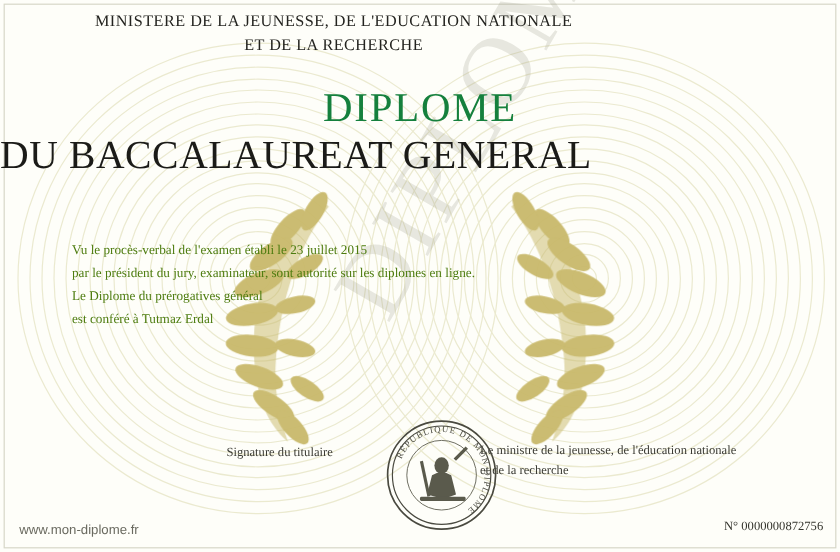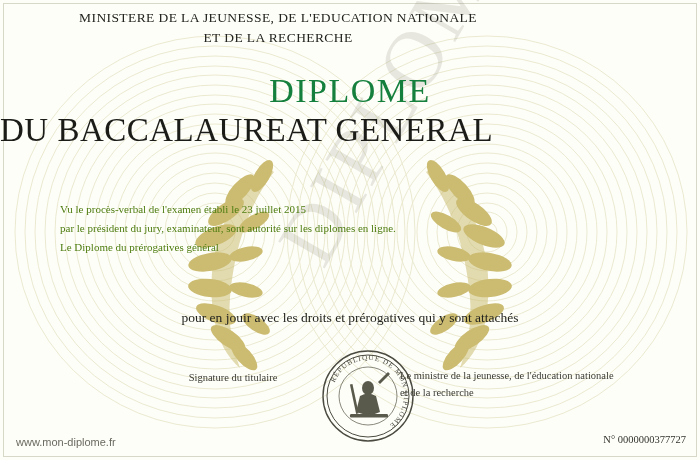--- a/index.html
+++ b/index.html
@@ -283,33 +283,33 @@
       <span class="line2">ET DE LA RECHERCHE</span>
     </div>
 
     <div class="title-main">DIPLOME</div>
     <div class="title-sub">DU BACCALAUREAT GENERAL</div>
 
     <div class="body-block">
       <span class="l">Vu le procès-verbal de l'examen établi le 23 juillet 2015</span>
       <span class="l">par le président du jury, examinateur, sont autorité sur les diplomes en ligne.</span>
       <span class="l">Le Diplome du prérogatives général</span>
+      <span class="l">est conféré à Tutmaz Erdal</span>
     </div>
 
-    <div class="jouir">pour en jouir avec les droits et prérogatives qui y sont attachés</div>
 
     <div class="sig-left">Signature du titulaire</div>
 
     <div class="sig-right">
       <div>Le ministre de la jeunesse, de l'éducation nationale</div>
       <div>et de la recherche</div>
     </div>
 
     <div class="footer-left">www.mon-diplome.fr</div>
-    <div class="footer-right">N° 0000000377727</div>
+    <div class="footer-right">N° 0000000872756</div>
   </div>
 
   <div class="stamp">
     <svg width="96" height="96" viewBox="0 0 96 96" xmlns="http://www.w3.org/2000/svg">
       <defs>
         <path id="sealArc" d="M 48,48 m -36,0 a 36,36 0 1,1 72,0 a 36,36 0 1,1 -72,0"></path>
       </defs>
       <circle cx="48" cy="48" r="45" fill="none" stroke="#4a4a40" stroke-width="1.4"></circle>
       <circle cx="48" cy="48" r="41" fill="none" stroke="#4a4a40" stroke-width="1"></circle>
       <circle cx="48" cy="48" r="29" fill="none" stroke="#6a6a5c" stroke-width="0.8"></circle>

